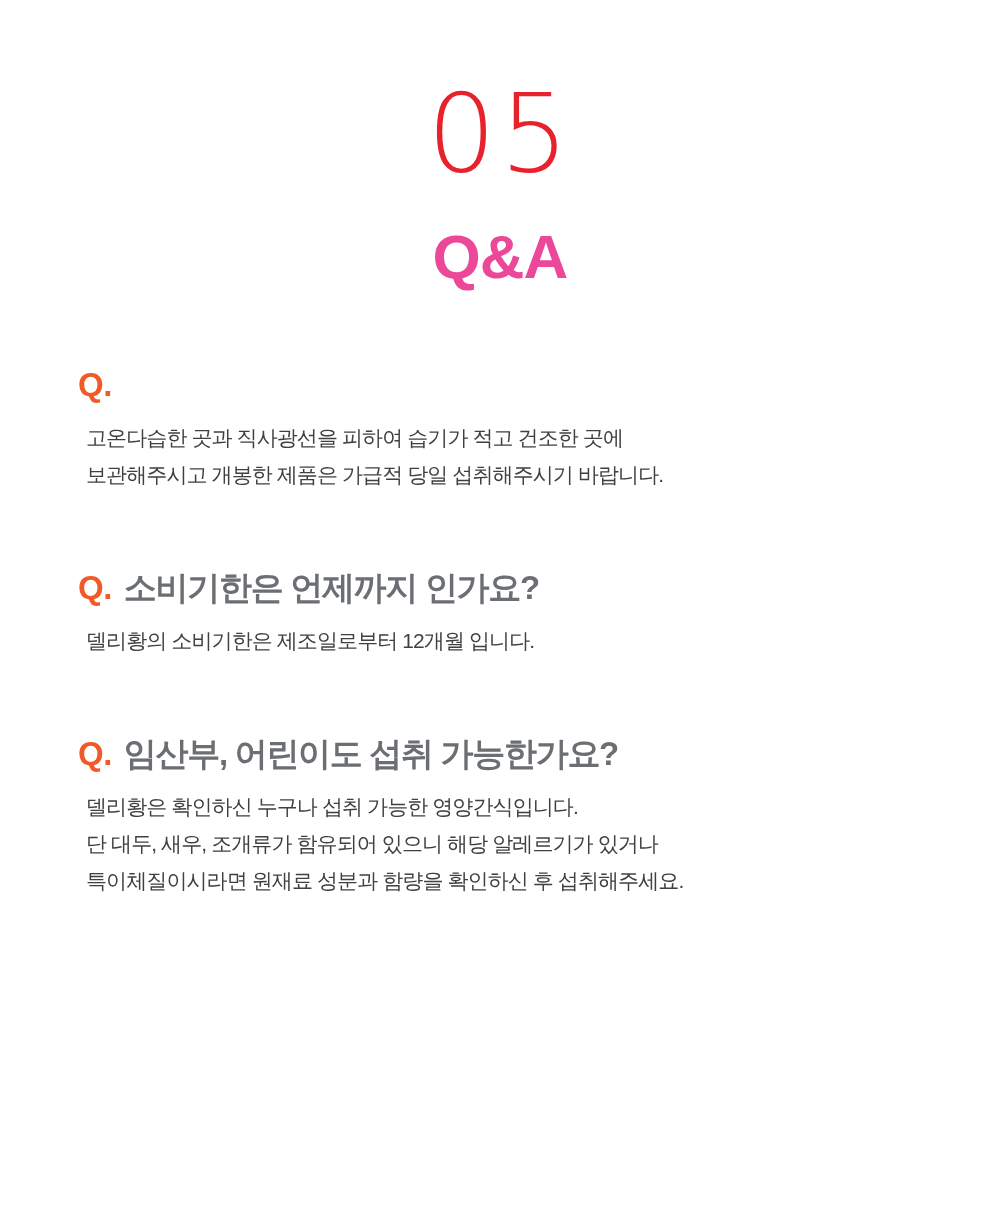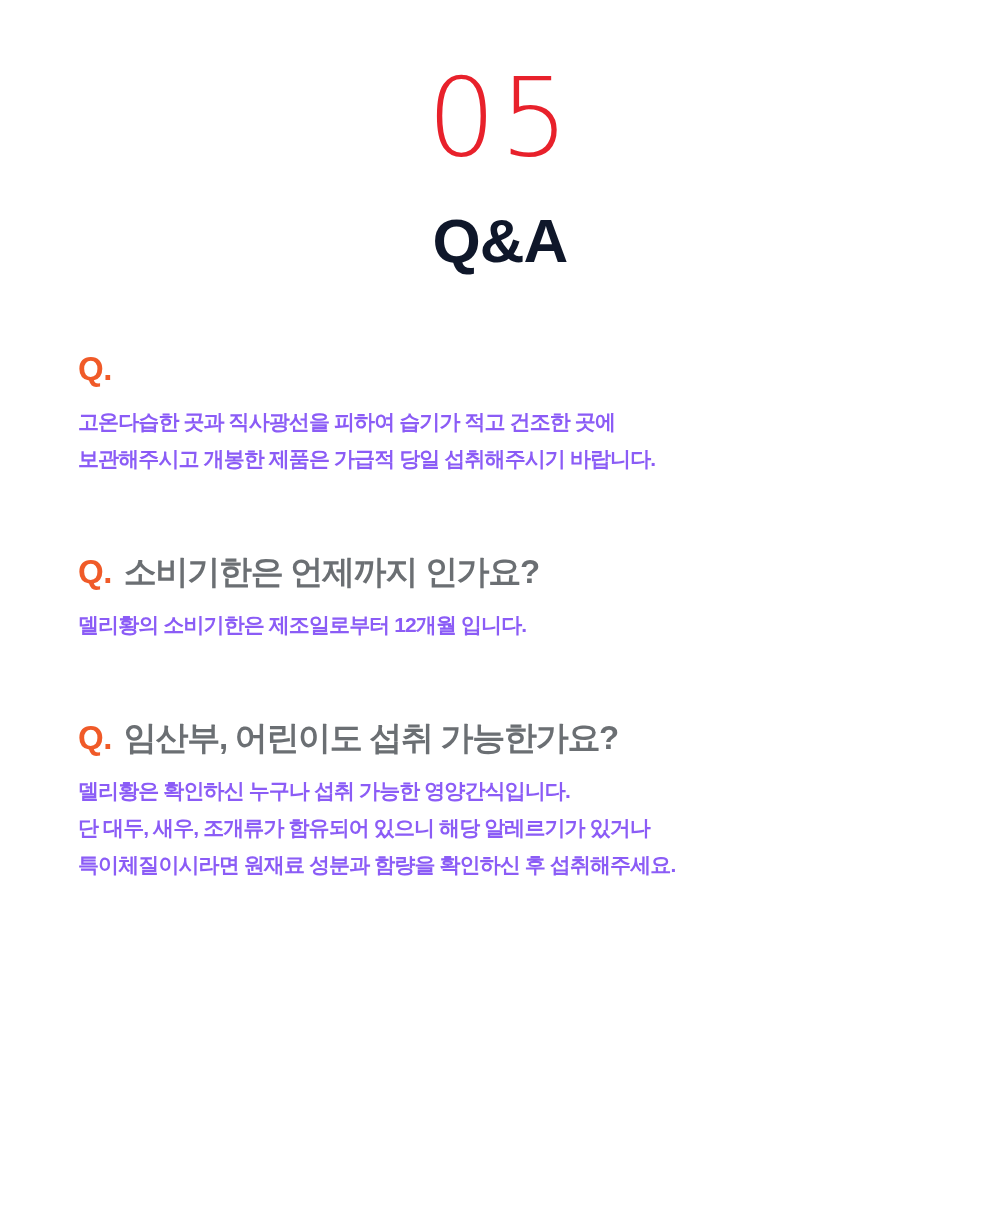--- a/index.html
+++ b/index.html
@@ -21,26 +21,26 @@
   }
 
   
   .section-number {
     text-align: center;
     color: #e8212b;
     font-size: 108px;
     line-height: 1;
     font-weight: 300;
     letter-spacing: 4px;
-    padding-top: 64px;
+    padding-top: 80px;
     font-family: "DejaVu Sans", sans-serif;
   }
   .section-title {
     text-align: center;
-    color: #0f172a;
+    color: #ec4899;
     font-size: 62px;
     line-height: 1;
     font-weight: bold;
     letter-spacing: -1px;
     margin-top: 38px;
     font-family: "Liberation Sans", sans-serif;
   }
 
   
   .qa-list {
@@ -68,25 +68,26 @@
     letter-spacing: -0.5px;
   }
   .q-text {
     color: #6b6f73;
     font-size: 33px;
     font-weight: bold;
     letter-spacing: -1.3px;
     line-height: 1.2;
   }
   .qa-answer {
-    color: #8b5cf6;
+    color: #404040;
     font-size: 21px;
     line-height: 1.75;
     letter-spacing: -0.9px;
-    font-weight: 700;
+    font-weight: 400;
+    margin-left: 8px;
   }
   .qa-answer .line {
     display: block;
     white-space: pre;
   }
 </style>
 </head>
 <body>
 
 <div class="page">

